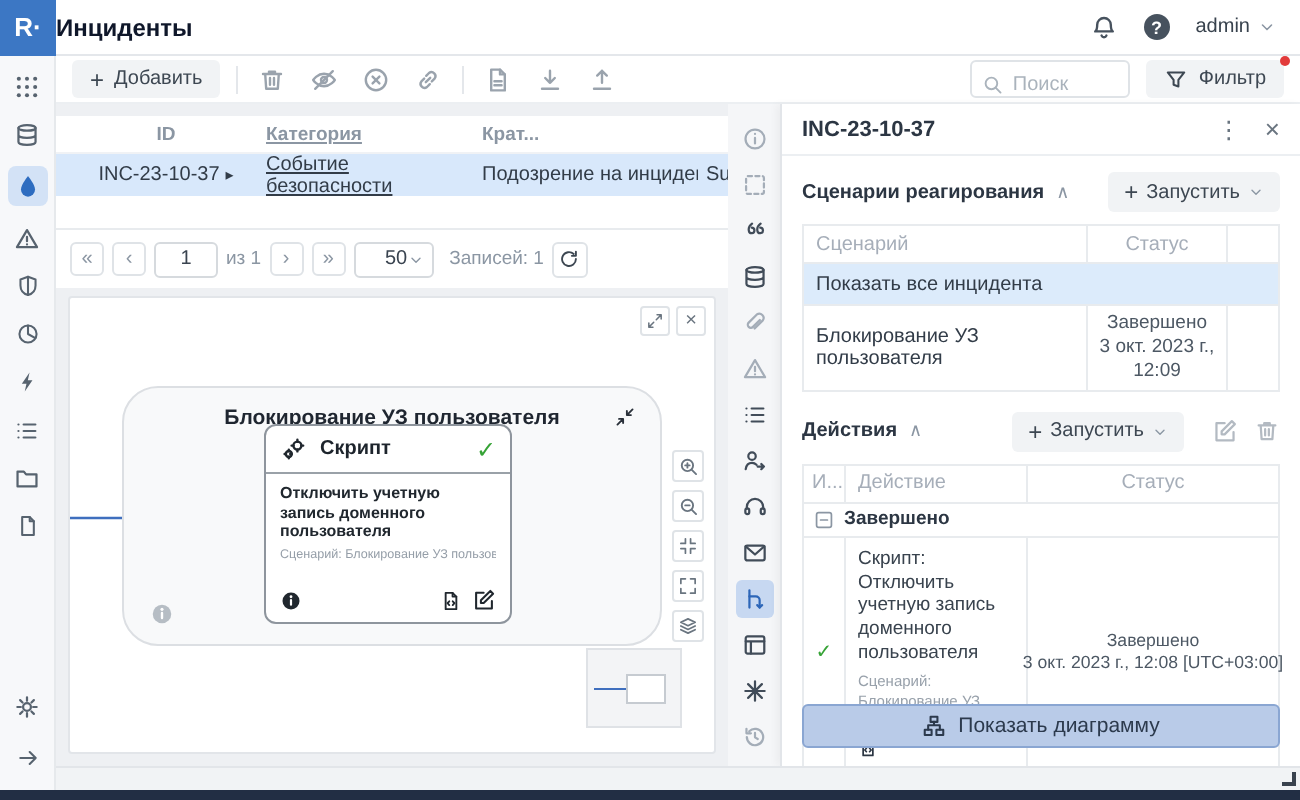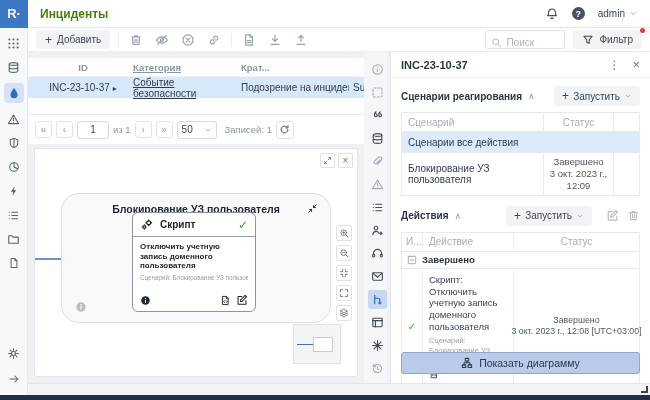--- a/index.html
+++ b/index.html
@@ -9,21 +9,21 @@
     font-size:10px; color:#3a4450; background:#eef0f3; position:relative;
   }
   .ic { display:block; }
   svg.ic { stroke:currentColor; fill:none; stroke-width:1.2; stroke-linecap:round; stroke-linejoin:round; }
 
   
   .topbar { position:absolute; left:0; top:0; width:650px; height:28px; background:#fff;
             border-bottom:1px solid #e4e7eb; display:flex; align-items:center; z-index:5; }
   .logo { width:28px; height:28px; background:#3c77c4; color:#fff; font-weight:bold; font-size:13px;
           display:flex; align-items:center; justify-content:center; flex:0 0 28px; }
-  .tb-title { margin-left:12px; font-weight:bold; font-size:12px; color:#4d7c0f; }
+  .tb-title { font-weight:bold; font-size:12px; color:#0f172a; }
   .tb-right { margin-left:auto; display:flex; align-items:center; gap:13px; padding-right:12px; color:#47525e; }
   .help-circle { width:13px; height:13px; border-radius:50%; background:#47525e; color:#fff;
                  font-size:9px; font-weight:bold; display:flex; align-items:center; justify-content:center; }
   .user-chip { display:flex; align-items:center; gap:4px; font-size:10px; color:#39434e; }
 
   
   .sidebar { position:absolute; left:0; top:28px; width:28px; height:367px; background:#f7f8fa;
              border-right:1px solid #e6e9ec; display:flex; flex-direction:column; align-items:center;
              padding-top:7px; gap:8px; z-index:4; }
   .side-btn { width:20px; height:16px; display:flex; align-items:center; justify-content:center; color:#57636f; }
@@ -58,21 +58,21 @@
   .id-caret { font-size:8px; color:#323c48; margin-left:3px; }
 
   .pager { position:absolute; left:0; top:62px; width:336px; height:30px; background:#fff;
            border-top:1px solid #e8ebee; display:flex; align-items:center; gap:4px; padding:0 7px; }
   .pg-btn { width:17px; height:17px; border:1px solid #dfe3e7; border-radius:3px; background:#fff;
             color:#8b96a3; font-size:10px; display:flex; align-items:center; justify-content:center; }
   .pg-input { width:32px; height:18px; border:1px solid #d6dade; border-radius:3px; text-align:center;
               font-size:10px; font-family:inherit; color:#3a4450; outline:none; }
   .pg-label { color:#8b96a3; font-size:9.5px; white-space:nowrap; }
   .pg-size { width:40px; height:18px; border:1px solid #d6dade; border-radius:3px; display:flex;
-             align-items:center; justify-content:space-between; padding:0 4px; color:#3a4450; }
+             align-items:center; justify-content:flex-end; padding:0 4px; color:#3a4450; }
   .auto-pill { height:18px; background:#edeff2; border-radius:3px; display:flex; align-items:center;
                gap:4px; padding:0 6px; margin-left:2px; }
   .auto-dot { width:5px; height:5px; border-radius:50%; background:#a7b0ba; }
   .auto-label { color:#3a72c2; font-weight:bold; font-size:9.5px; white-space:nowrap; }
 
   
   .canvas { position:absolute; left:6px; top:96px; width:324px; height:229px; background:#fff;
             border:1px solid #e2e5e9; border-radius:2px; }
   .dg-top { position:absolute; top:4px; right:4px; display:flex; gap:3px; }
   .sq-btn { width:15px; height:15px; border:1px solid #dfe3e7; border-radius:2px; background:#fff;
@@ -737,21 +737,21 @@
       </button>
     </div>
 
     <div class="ptable">
       <div class="pt-head">
         <span class="sc-c1">Сценарий</span>
         <span class="sc-c2">Статус</span>
         <span class="sc-c3"></span>
       </div>
       <div class="sc-row1">
-        <span class="sc-c1">Сценарии все действия</span>
+        <span class="sc-c1">Показать все инцидента</span>
       </div>
       <div class="sc-row2">
         <span class="sc-c1">Блокирование УЗ пользователя</span>
         <span class="sc-c2">
             <span class="status-block">
           <span>Завершено</span><br>
           <span>3 окт. 2023 г., 12:09</span>
         </span>
           </span>
         <span class="sc-c3"></span>

